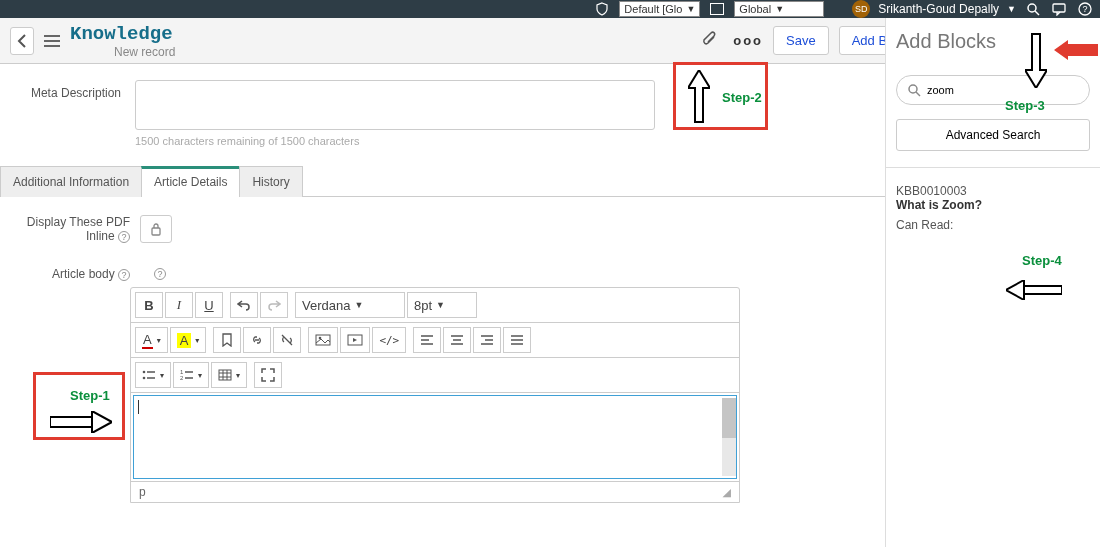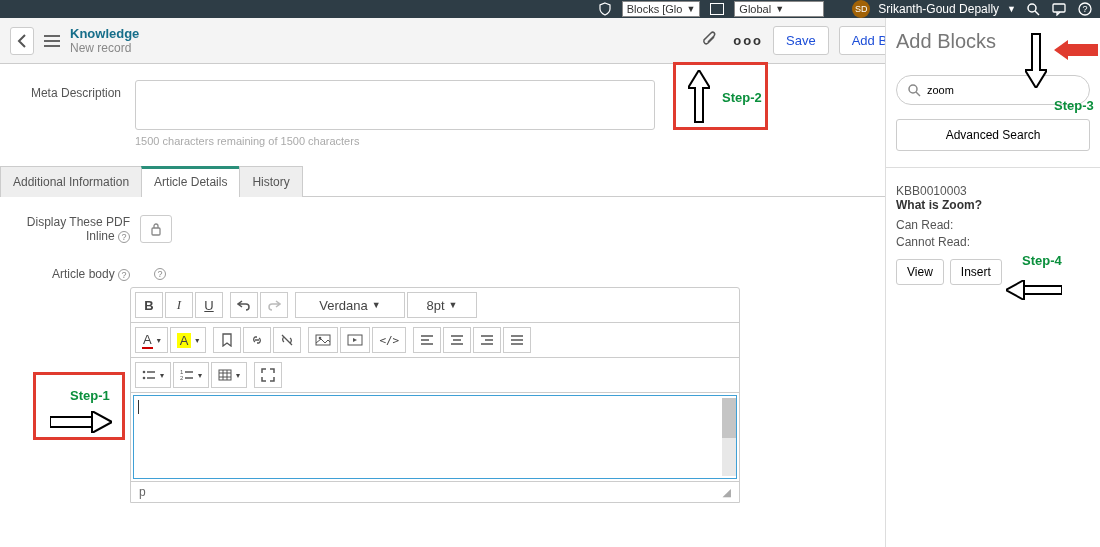--- a/index.html
+++ b/index.html
@@ -11,22 +11,22 @@
   .globalselect .caret { font-size:9px; }
   .gicon-box { width:18px; height:16px; display:inline-flex; align-items:center; justify-content:center; }
   .avatar-badge { width:18px; height:18px; border-radius:50%; background:#a16207; color:#fff; font-size:9px; display:inline-flex; align-items:center; justify-content:center; }
   .sq-icon { width:14px; height:12px; border:1.5px solid #fff; display:inline-block; position:relative; }
 
   
   .subheader { display:flex; align-items:center; height:46px; border-bottom:1px solid #ccc; background:#f4f4f4; padding:0 10px; gap:10px; position:relative; }
   .back-btn { width:24px; height:28px; border:1px solid #ccc; border-radius:3px; background:#fff; display:flex; align-items:center; justify-content:center; }
   .hamburger { display:flex; flex-direction:column; gap:3px; }
   .hamburger span { width:16px; height:2px; background:#666; display:block; }
-  .pagetitle .t1 { color:#166e8a; font-weight:bold; font-size:13px; }
-  .pagetitle .t2 { color:#888; font-size:12px; }
+  .pagetitle .t1 { color:#166e8a; font-weight:bold; font-size:19px;font-family:Liberation Mono, monospace; }
+  .pagetitle .t2 { color:#888; font-size:12px;margin-left:44px; }
   .header-spacer { flex:1; }
   .hdr-btn { border:1px solid #ccc; background:#fff; padding:6px 12px; border-radius:3px; font-size:13px; color:#1d4ed8; cursor:pointer; }
   .dots3 { letter-spacing:2px; font-weight:bold; }
 
   
   .rightpanel { position:absolute; top:18px; right:0; width:215px; bottom:0; background:#fff; border-left:1px solid #ddd; padding:12px 10px 10px 10px; }
   .rightpanel h2 { font-size:20px; color:#777; font-weight:normal; margin-bottom:22px; }
   .search-pill { border:1px solid #ccc; border-radius:18px; height:30px; display:flex; align-items:center; padding:0 10px; gap:6px; }
   .search-pill input { border:none; outline:none; flex:1; font-size:11px; background:transparent; }
   .adv-btn { width:100%; border:1px solid #ccc; background:#fff; padding:8px 0; margin-top:14px; font-size:12px; border-radius:3px; text-align:center; }
@@ -53,21 +53,21 @@
 
   .form-row { display:flex; align-items:center; padding:0 20px; margin-top:18px; }
   .form-label { width:120px; text-align:right; font-size:12px; color:#555; padding-right:10px; }
   .help-circ { display:inline-block; width:12px; height:12px; border:1px solid #999; border-radius:50%; font-size:9px; line-height:11px; text-align:center; color:#888; }
   .lock-box { width:32px; height:28px; border:1px solid #ccc; border-radius:3px; display:flex; align-items:center; justify-content:center; color:#888; }
 
   
   .editor-wrap { margin:6px 20px 0 130px; width:610px; border:1px solid #ccc; border-radius:3px 3px 0 0; position:relative; }
   .ed-toolbar { display:flex; align-items:center; flex-wrap:wrap; gap:2px; padding:4px; border-bottom:1px solid #ccc; }
   .tb-btn, .tb-sel { border:1px solid #ccc; background:#fff; height:26px; min-width:28px; display:flex; align-items:center; justify-content:center; font-size:13px; color:#444; padding:0 6px; gap:4px; }
-  .tb-sel { min-width:80px; justify-content:center; }
+  .tb-sel { min-width:80px; justify-content:flex-start; }
   .tb-sep { width:3px; }
   .ed-row2, .ed-row3 { display:flex; align-items:center; gap:2px; padding:4px; border-bottom:1px solid #ccc; }
   .ed-body { height:84px; border:1px solid #3fa0d6; margin:2px; position:relative; padding:4px; overflow:auto; }
   .vscroll { position:absolute; right:0; top:2px; bottom:2px; width:14px; background:#e8e8e8; }
   .vscroll-thumb { position:absolute; top:0; left:0; right:0; height:40px; background:#c5c5c5; }
   .status-bar { border-top:1px solid #ccc; padding:3px 8px; font-size:12px; color:#666; display:flex; justify-content:space-between; align-items:center; }
   .resize-handle { font-size:11px; color:#aaa; }
 
   
   .anno-red-box { position:absolute; border:3px solid #e03b2f; background:rgba(255,255,255,0.02); pointer-events:none; }
@@ -79,21 +79,21 @@
 </head>
 <body>
 
 <div class="globalbar">
   <div class="gicon-box">
     <svg width="14" height="14">
         <path d="M7 1 L12 3 V7 C12 10 9 12 7 13 C5 12 2 10 2 7 V3 Z" fill="none" stroke="#fff" stroke-width="1.2"></path>
       </svg>
   </div>
   <div class="globalselect">
-    <span>Blocks [Glo</span>
+    <span>Default [Glo</span>
     <span class="caret">▼</span>
   </div>
   <div class="gicon-box">
     <span class="sq-icon"></span>
   </div>
   <div class="globalselect" style="min-width:90px;">
     <span>Global</span>
     <span class="caret">▼</span>
   </div>
   <div style="width:12px;"></div>
@@ -154,25 +154,20 @@
         <circle cx="6" cy="6" r="4" fill="none" stroke="#888" stroke-width="1.5"></circle>
         <line x1="9" y1="9" x2="13" y2="13" stroke="#888" stroke-width="1.5"></line>
       </svg>
     <input type="text" value="zoom" style="">
   </div>
   <button class="adv-btn">Advanced Search</button>
   <div class="divider-line"></div>
   <div class="kb-id">KBB0010003</div>
   <div class="kb-title">What is Zoom?</div>
   <div class="kb-meta">Can Read:</div>
-  <div class="kb-meta">Cannot Read:</div>
-  <div class="rp-btns">
-    <button class="rp-btn">View</button>
-    <button class="rp-btn">Insert</button>
-  </div>
 </div>
 
 <div class="leftpane">
 
   <div class="meta-row">
     <div class="meta-label">Meta Description</div>
     <div class="meta-field">
       <textarea style=""></textarea>
       <div class="char-counter">1500 characters remaining of 1500 characters</div>
     </div>
@@ -372,21 +367,21 @@
   <svg width="22" height="56">
       <path d="M7 2 L15 2 L15 38 L22 38 L11 56 L0 38 L7 38 Z" fill="#fff" stroke="#000" stroke-width="2"></path>
     </svg>
 </div>
 <div class="red-arrow" style="left:1054px; top:40px;">
   <svg width="44" height="20">
       <path d="M44 4 L44 16 L14 16 L14 20 L0 10 L14 0 L14 4 Z" fill="#e03b2f"></path>
     </svg>
 </div>
 
-<div class="anno-green-step" style="left:1054px; top:98px;">Step-3</div>
+<div class="anno-green-step" style="left:1005px; top:98px;">Step-3</div>
 
 <div class="anno-green-step" style="left:1022px; top:253px;">Step-4</div>
 <div class="anno-arrow" style="left:1006px; top:280px;">
   <svg width="56" height="20">
       <rect x="18" y="6" width="38" height="8" fill="#fff" stroke="#000" stroke-width="2"></rect>
       <path d="M18 0 L0 10 L18 20 Z" fill="#fff" stroke="#000" stroke-width="2"></path>
     </svg>
 </div>
 
 </body></html>

